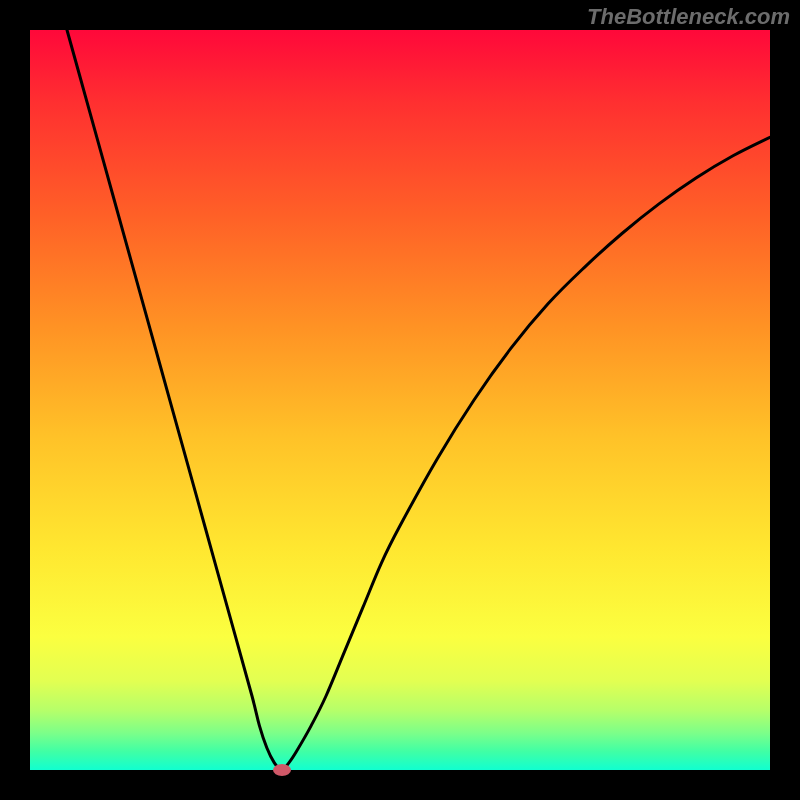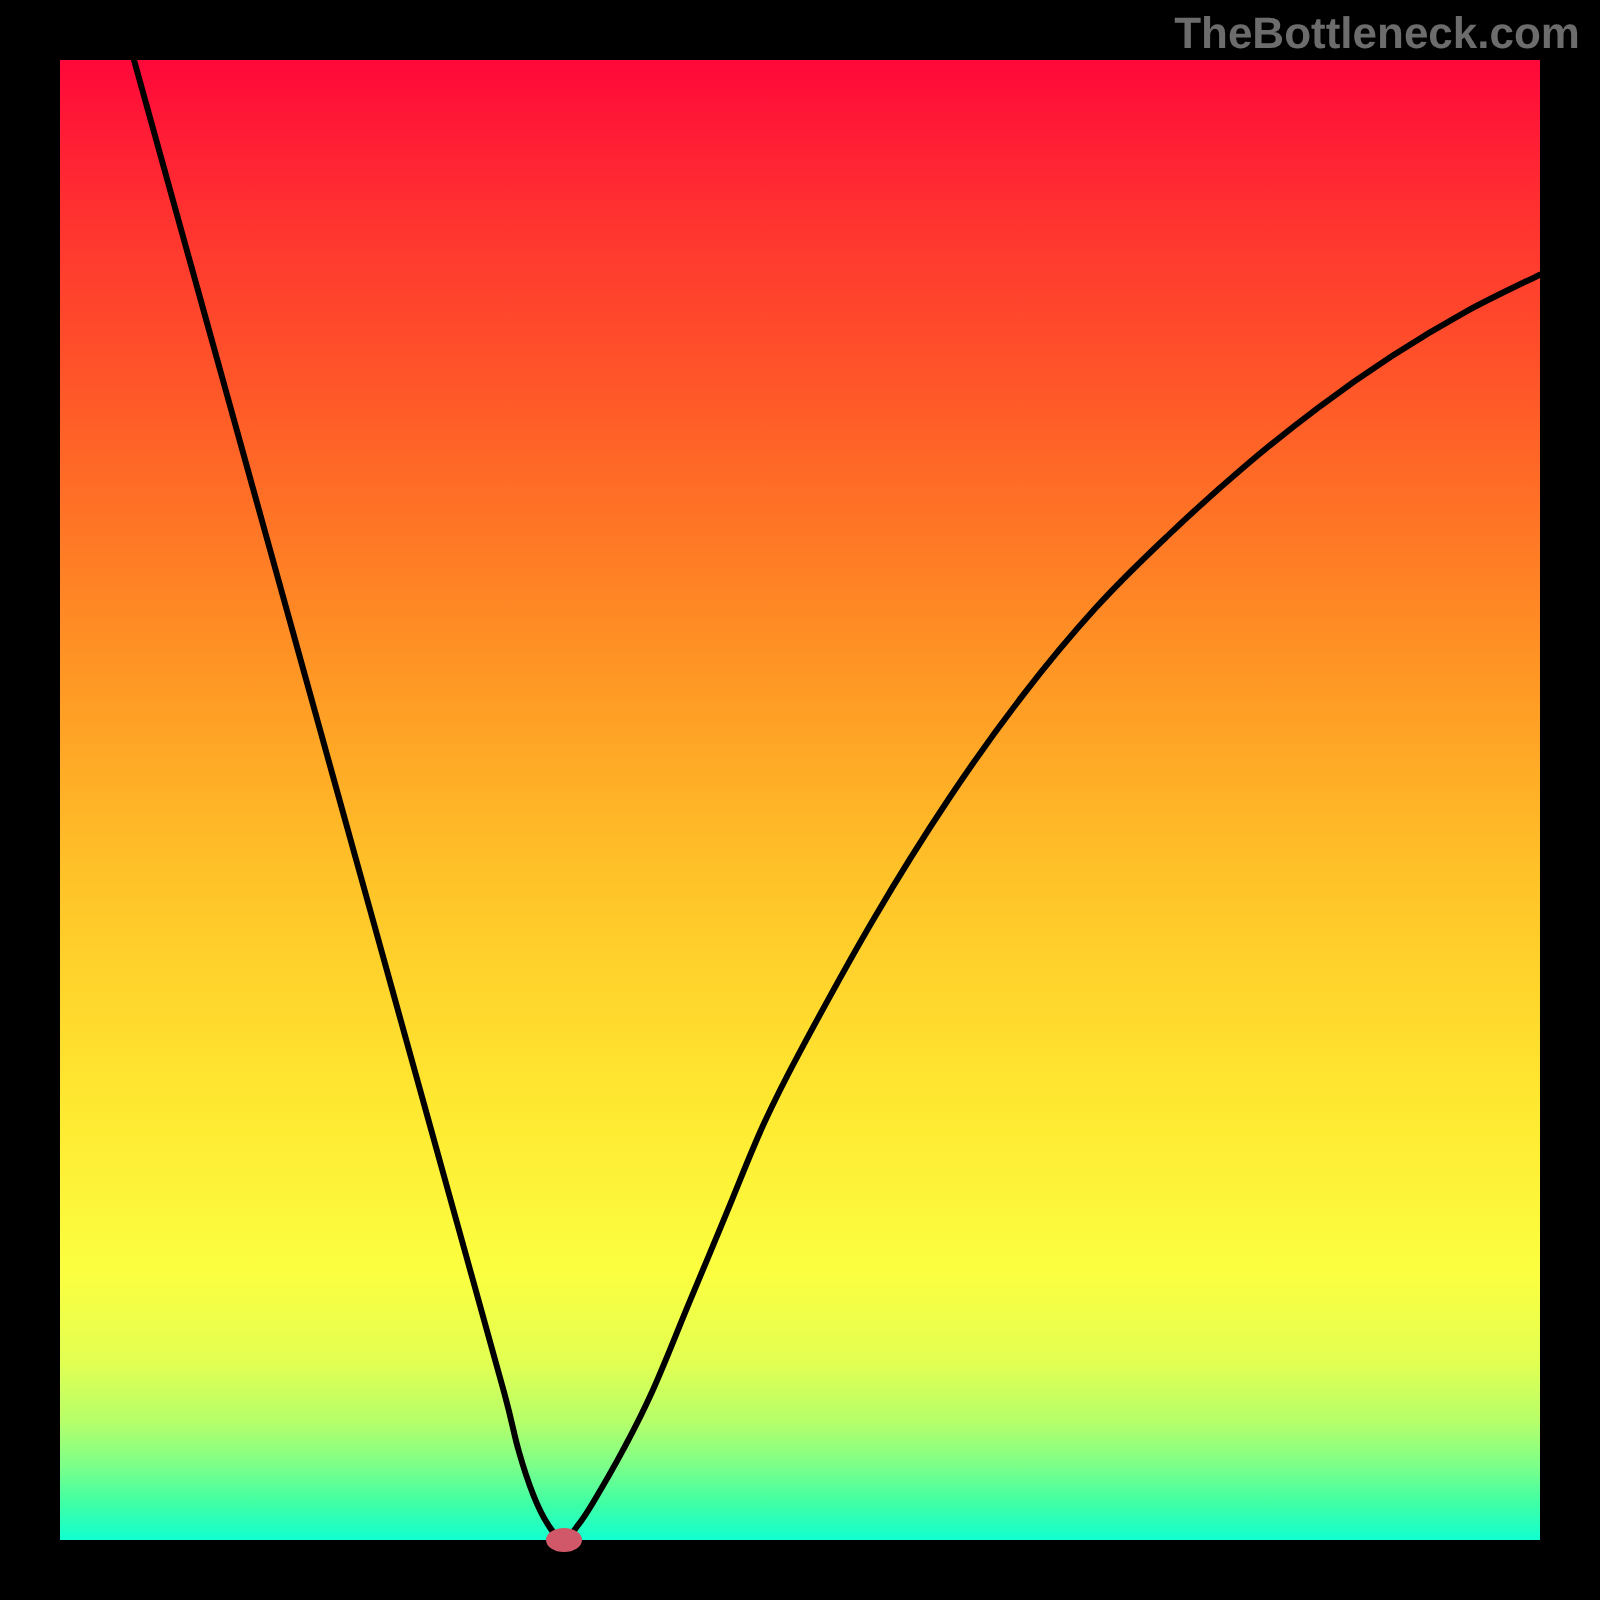--- a/index.html
+++ b/index.html
@@ -55,20 +55,21 @@
     transform: translate(-50%, -50%);
   }
   .watermark {
     position: absolute;
     top: 4px;
     right: 10px;
     font-family: Arial, Helvetica, sans-serif;
     font-size: 22px;
     font-weight: 600;
     color: #6c6c6c;
+    font-style: italic;
   }
 </style>
 </head>
 <body>
 
 <div class="frame">
   <div class="plot-area">
     <svg class="curve" viewBox="0 0 740 740" preserveAspectRatio="none">
       <path id="curve-path" fill="none" stroke="#000000" stroke-width="3" stroke-linejoin="round" stroke-linecap="round" d="M 37,0 C 40.33,11.988000000000003 48.84,42.62400000000002 55.5,66.60000000000002 C 62.16,90.57600000000002 67.34,109.22400000000005 74,133.20000000000005 C 80.66,157.17600000000004 85.84,175.82400000000007 92.5,199.80000000000007 C 99.16,223.77600000000007 104.34,242.424 111,266.4 C 117.66,290.376 122.84,309.02399999999994 129.5,332.99999999999994 C 136.16,356.97599999999994 141.34,375.62399999999997 148,399.59999999999997 C 154.66,423.57599999999996 159.84,442.224 166.5,466.2 C 173.16,490.176 178.34,508.82399999999996 185,532.8 C 191.66,556.776 196.84000000000003,575.424 203.50000000000003,599.4 C 210.16000000000003,623.376 217.338,648.684 222,666 C 226.662,683.316 226.736,686.2760000000001 229.4,695.6 C 232.06400000000002,704.924 234.136,711.14 236.8,717.8 C 239.46400000000003,724.4599999999999 241.536,728.604 244.20000000000002,732.6 C 246.86400000000003,736.596 248.93600000000004,740 251.60000000000002,740 C 254.264,740 256.336,735.9300000000001 259,732.6 C 261.664,729.27 262.404,728.16 266.4,721.5 C 270.39599999999996,714.84 275.87199999999996,705.59 281.2,695.6 C 286.528,685.61 290.006,679.32 296,666 C 301.994,652.68 307.84,637.5840000000001 314.5,621.6 C 321.16,605.616 326.34,593.1840000000001 333,577.2 C 339.66,561.216 344.84,547.452 351.5,532.8 C 358.16,518.1479999999999 360.01,514.448 370,495.79999999999995 C 379.99,477.152 393.68000000000006,451.844 407.00000000000006,429.2 C 420.32000000000005,406.556 430.68,389.98 444,370 C 457.32,350.02 467.68,335.516 481,318.20000000000005 C 494.32,300.88400000000007 504.68,288.452 518,273.8 C 531.32,259.148 541.68,249.45399999999995 555,236.79999999999995 C 568.32,224.14599999999996 578.68,214.822 592,203.5 C 605.32,192.178 615.68,183.89 629,173.89999999999998 C 642.32,163.90999999999997 652.68,156.658 666,148 C 679.32,139.342 689.68,133.12600000000006 703,125.80000000000007 C 716.32,118.47400000000007 733.34,110.63000000000007 740,107.30000000000007"></path>
     </svg>

